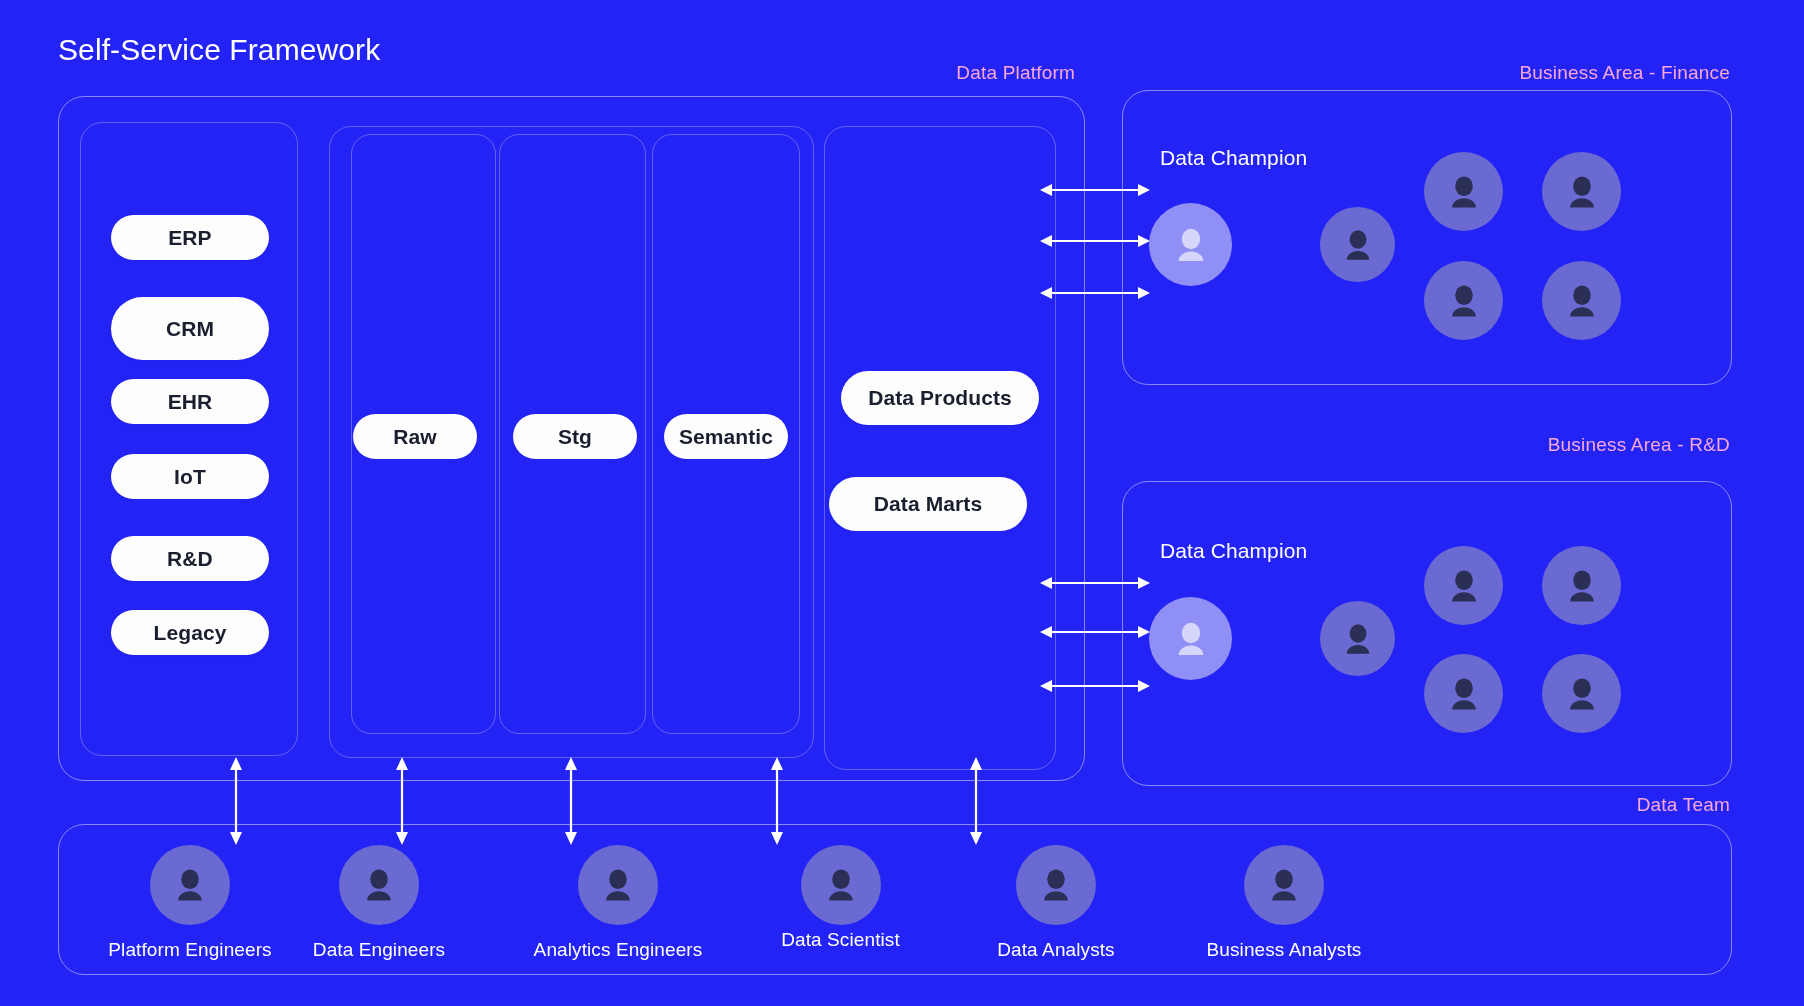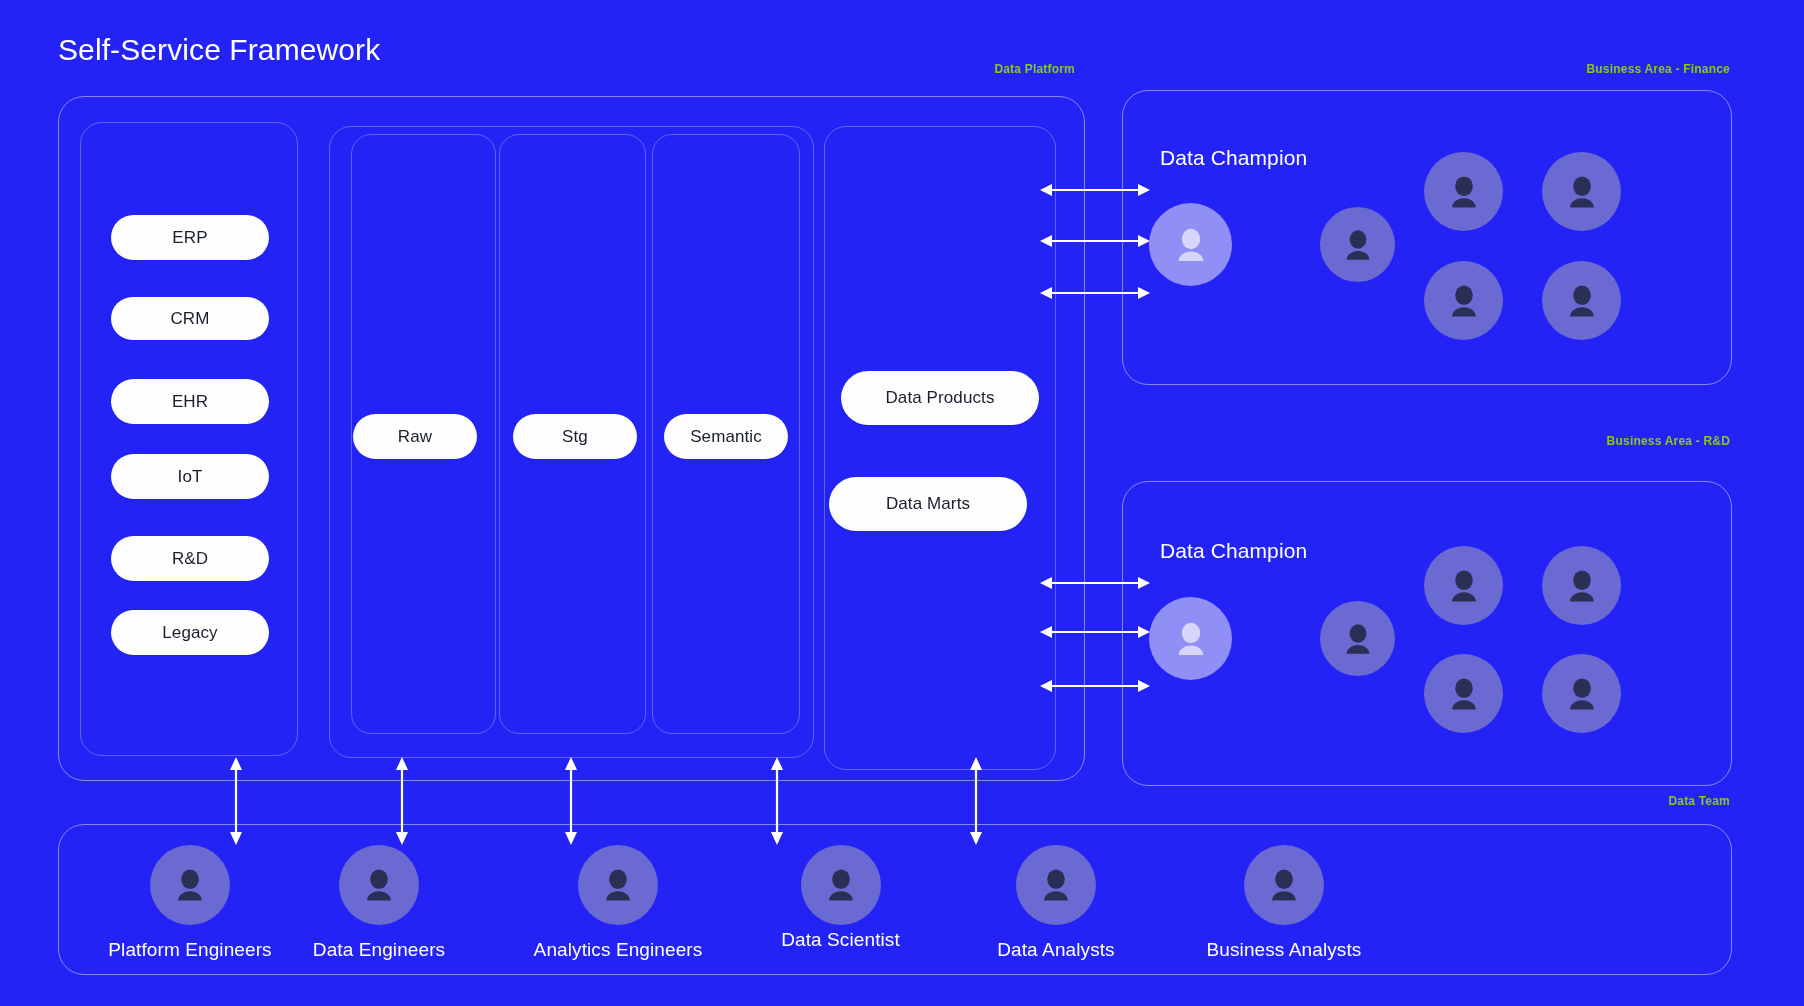--- a/index.html
+++ b/index.html
@@ -33,24 +33,24 @@
     top: 33px;
     font-size: 30px;
     font-weight: 400;
     letter-spacing: 0.1px;
     color: #ffffff;
     white-space: nowrap;
   }
 
   
   .section-caption {
-    font-size: 12px;
-    font-weight: 700;
+    font-size: 19px;
+    font-weight: 400;
     letter-spacing: 0.2px;
-    color: #84cc16;
+    color: #f9a8d4;
     white-space: nowrap;
     text-align: right;
   }
 
   
   .frame {
     border: 1px solid rgba(255,255,255,0.45);
     border-radius: 26px;
     background: transparent;
   }
@@ -64,22 +64,22 @@
   }
 
   
   .pill {
     background: #fdfdfd;
     color: #1a1f2e;
     border-radius: 999px;
     display: flex;
     align-items: center;
     justify-content: center;
-    font-size: 17px;
-    font-weight: 400;
+    font-size: 21px;
+    font-weight: 700;
     letter-spacing: 0.1px;
     white-space: nowrap;
     box-shadow: 0 1px 2px rgba(0,0,0,0.06);
   }
 
   
   .avatar {
     border-radius: 50%;
     background: #6a6ad2;
     display: flex;
@@ -129,21 +129,21 @@
 
   <div class="abs section-caption" style="left:1000px; top:434px; width:730px;">Business Area - R&amp;D</div>
 
   <div class="abs section-caption" style="left:1000px; top:794px; width:730px;">Data Team</div>
 
   <div class="abs frame" style="left:58px; top:96px; width:1027px; height:685px;"></div>
 
   <div class="abs frame inner" style="left:80px; top:122px; width:218px; height:634px;"></div>
 
   <div class="abs pill" style="left:111px; top:215px; width:158px; height:45px;">ERP</div>
-  <div class="abs pill" style="left:111px; top:297px; width:158px; height:43px;">CRM</div>
+  <div class="abs pill" style="left:111px; top:297px; width:158px; height:63px;">CRM</div>
   <div class="abs pill" style="left:111px; top:379px; width:158px; height:45px;">EHR</div>
   <div class="abs pill" style="left:111px; top:454px; width:158px; height:45px;">IoT</div>
   <div class="abs pill" style="left:111px; top:536px; width:158px; height:45px;">R&amp;D</div>
   <div class="abs pill" style="left:111px; top:610px; width:158px; height:45px;">Legacy</div>
 
   <div class="abs frame inner" style="left:329px; top:126px; width:485px; height:632px;"></div>
 
   <div class="abs frame col" style="left:351px; top:134px; width:145px; height:600px;"></div>
   <div class="abs pill" style="left:353px; top:414px; width:124px; height:45px;">Raw</div>
 

